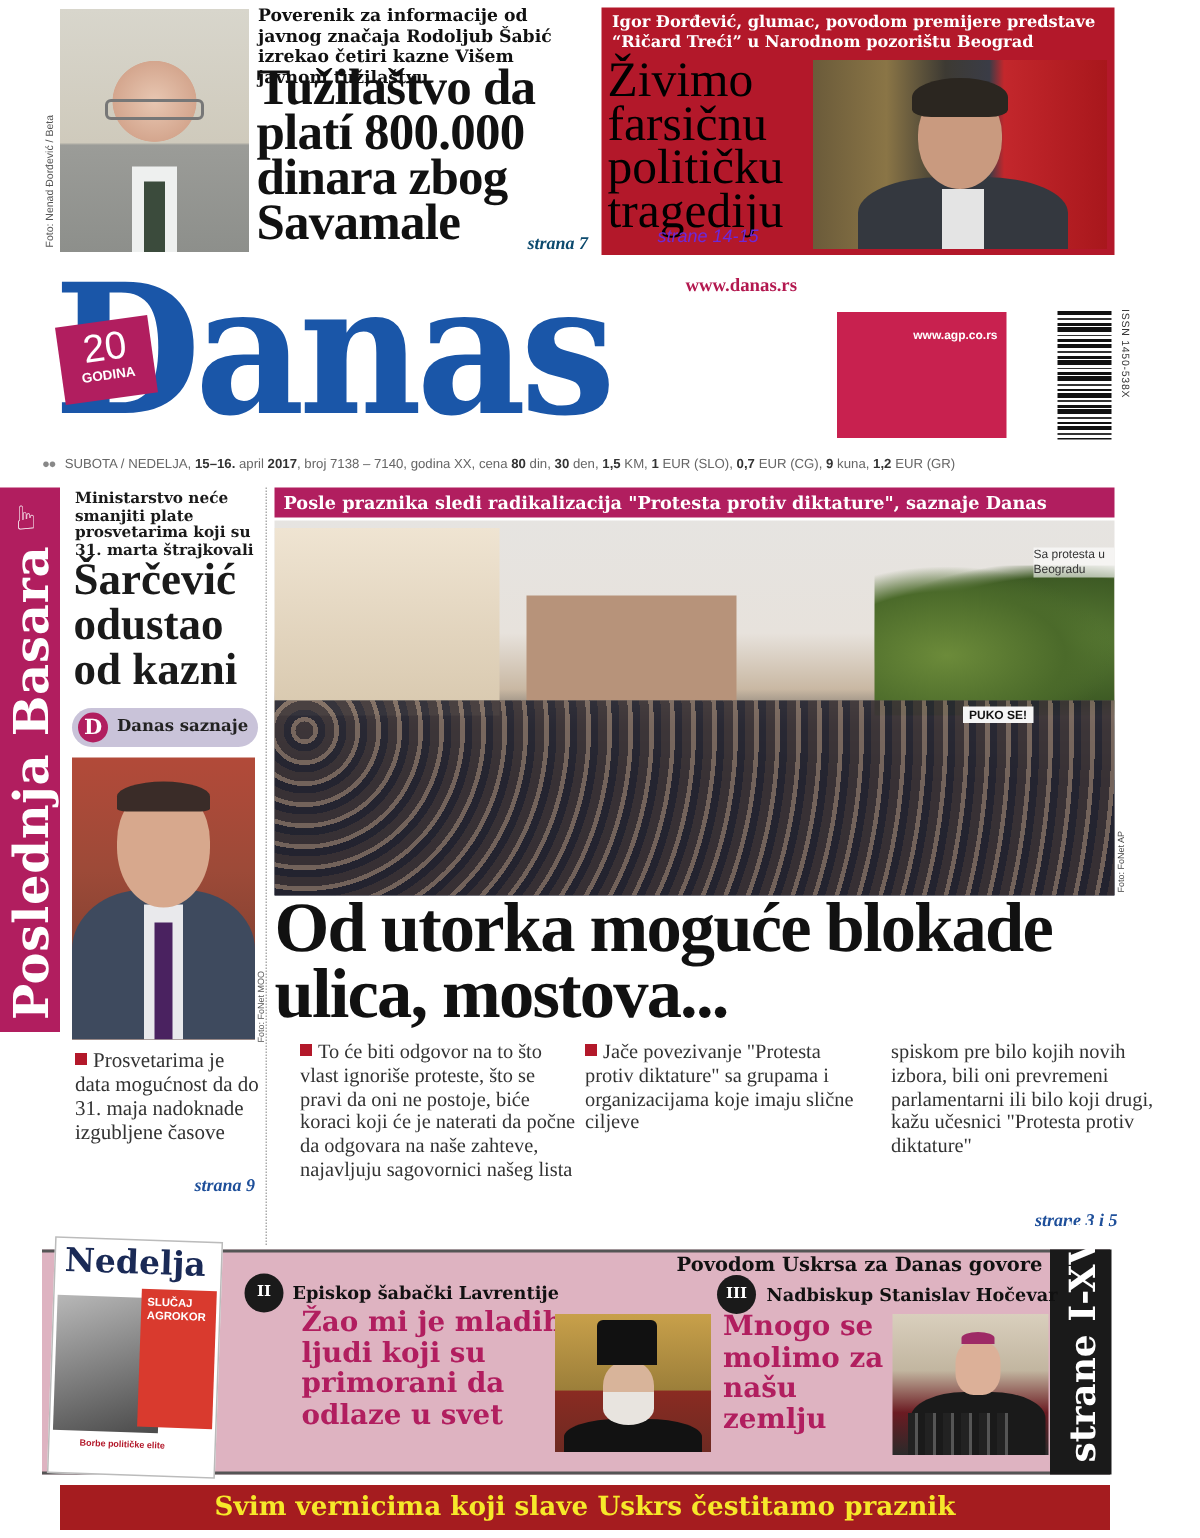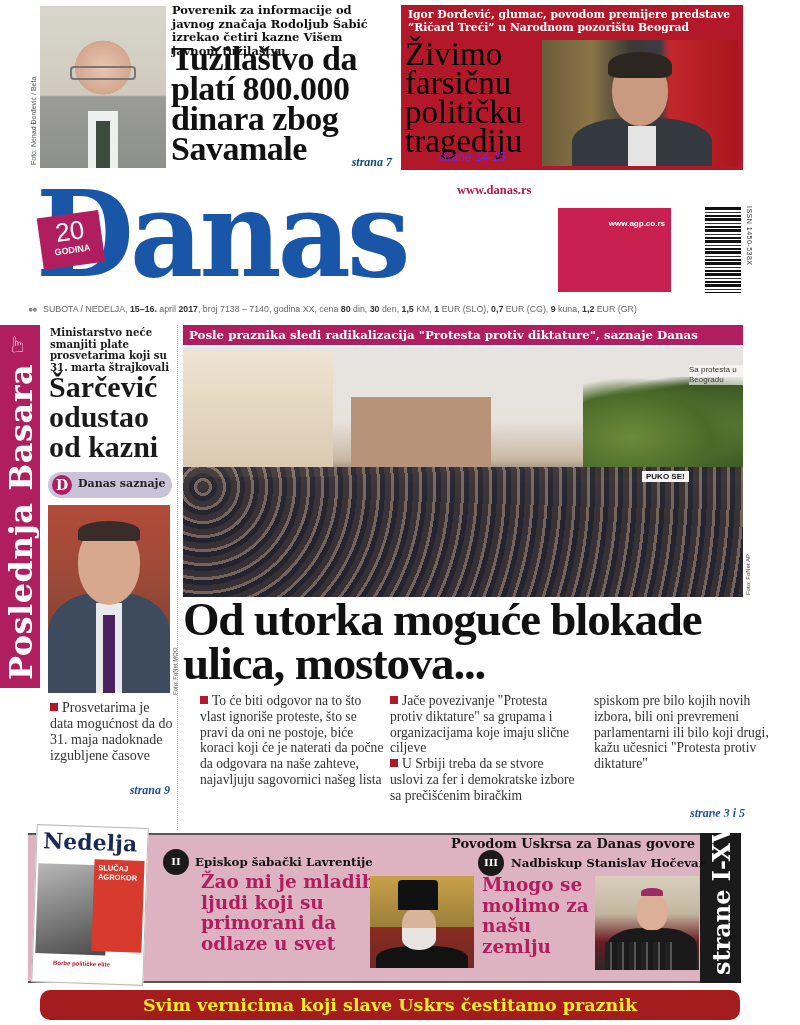--- a/index.html
+++ b/index.html
@@ -117,21 +117,21 @@
   .e-photo1 { left: 370px; top: 876px; width: 104px; height: 92px; overflow: hidden; background: linear-gradient(180deg, #c8a04a 0%, #9c7f3a 55%, #8a2b22 56%, #6d2a22 100%); }
   .e-photo1 .hat { position: absolute; left: 28px; top: 4px; width: 40px; height: 30px; background: #111; border-radius: 4px 4px 0 0; }
   .e-photo1 .face { position: absolute; left: 32px; top: 32px; width: 34px; height: 40px; background: #d8b49a; border-radius: 40%; }
   .e-photo1 .beard { position: absolute; left: 32px; top: 52px; width: 34px; height: 22px; background: #e8e4df; border-radius: 0 0 50% 50%; }
   .e-photo1 .robe { position: absolute; left: 6px; top: 70px; width: 92px; height: 30px; background: #121212; border-radius: 40% 40% 0 0; }
   .e-photo2 { left: 595px; top: 876px; width: 104px; height: 94px; overflow: hidden; background: linear-gradient(180deg, #d9cfbd 0%, #c2b6a0 40%, #6b1b22 70%, #2a2a2a 100%); }
   .e-photo2 .face { position: absolute; left: 42px; top: 18px; width: 30px; height: 36px; background: #dcb098; border-radius: 40%; }
   .e-photo2 .cap { position: absolute; left: 46px; top: 12px; width: 22px; height: 8px; background: #9e2a66; border-radius: 50% 50% 0 0; }
   .e-photo2 .robe { position: absolute; left: 12px; top: 52px; width: 90px; height: 44px; background: #1a1a1a; border-radius: 40% 40% 0 0; }
   .e-photo2 .mics { position: absolute; left: 10px; top: 66px; width: 70px; height: 28px; background: repeating-linear-gradient(90deg, #222 0 5px, #555 5px 7px, transparent 7px 12px); }
-  .greeting { left: 40px; top: 990px; width: 700px; height: 30px; background: #a51c1f; color: #f6e82a; text-align: center; font-family: "DejaVu Serif", serif; font-weight: bold; font-size: 17.5px; line-height: 30px; border-radius: 10px; }
+  .greeting { left: 40px; top: 990px; width: 700px; height: 30px; background: #a51c1f; color: #f6e82a; text-align: center; font-family: "DejaVu Serif", serif; font-weight: bold; font-size: 17.5px; line-height: 30px; }
 </style>
 </head>
 <body>
 
 <div class="abs tl-photo">
   <div class="glasses"></div>
   <div class="collar"></div>
   <div class="tie"></div>
 </div>
 <div class="abs tl-credit">Foto: Nenad Đorđević / Beta</div>
@@ -191,21 +191,20 @@
   <div class="mp-trees"></div>
   <div class="mp-crowd"></div>
   <div class="mp-sign">PUKO SE!</div>
   <div class="mp-caption">Sa protesta u Beogradu</div>
 </div>
 <div class="abs mp-credit">Foto: FoNet AP</div>
 <div class="abs main-head">Od utorka moguće blokade ulica, mostova...</div>
 <div class="abs main-col mc1"><span class="sq"></span><span>To će biti odgovor na to što vlast ignoriše proteste, što se pravi da oni ne postoje, biće koraci koji će je naterati da počne da odgovara na naše zahteve, najavljuju sagovornici našeg lista</span></div>
 <div class="abs main-col mc2">
   <div><span class="sq"></span><span>Jače povezivanje "Protesta protiv diktature" sa grupama i organizacijama koje imaju slične ciljeve</span></div>
-  <div><span class="sq"></span><span>U Srbiji treba da se stvore uslovi za fer i demokratske izbore sa prečišćenim biračkim</span></div>
 </div>
 <div class="abs main-col mc3">spiskom pre bilo kojih novih izbora, bili oni prevremeni parlamentarni ili bilo koji drugi, kažu učesnici "Protesta protiv diktature"</div>
 <div class="abs main-page">strane 3 i 5</div>
 
 <div class="abs easter"></div>
 <div class="abs easter-side"></div>
 <div class="abs easter-side-text">strane I-XVI</div>
 <div class="abs nedelja">
   <div class="ned-mast">Nedelja</div>
   <div class="ned-photo"></div>

